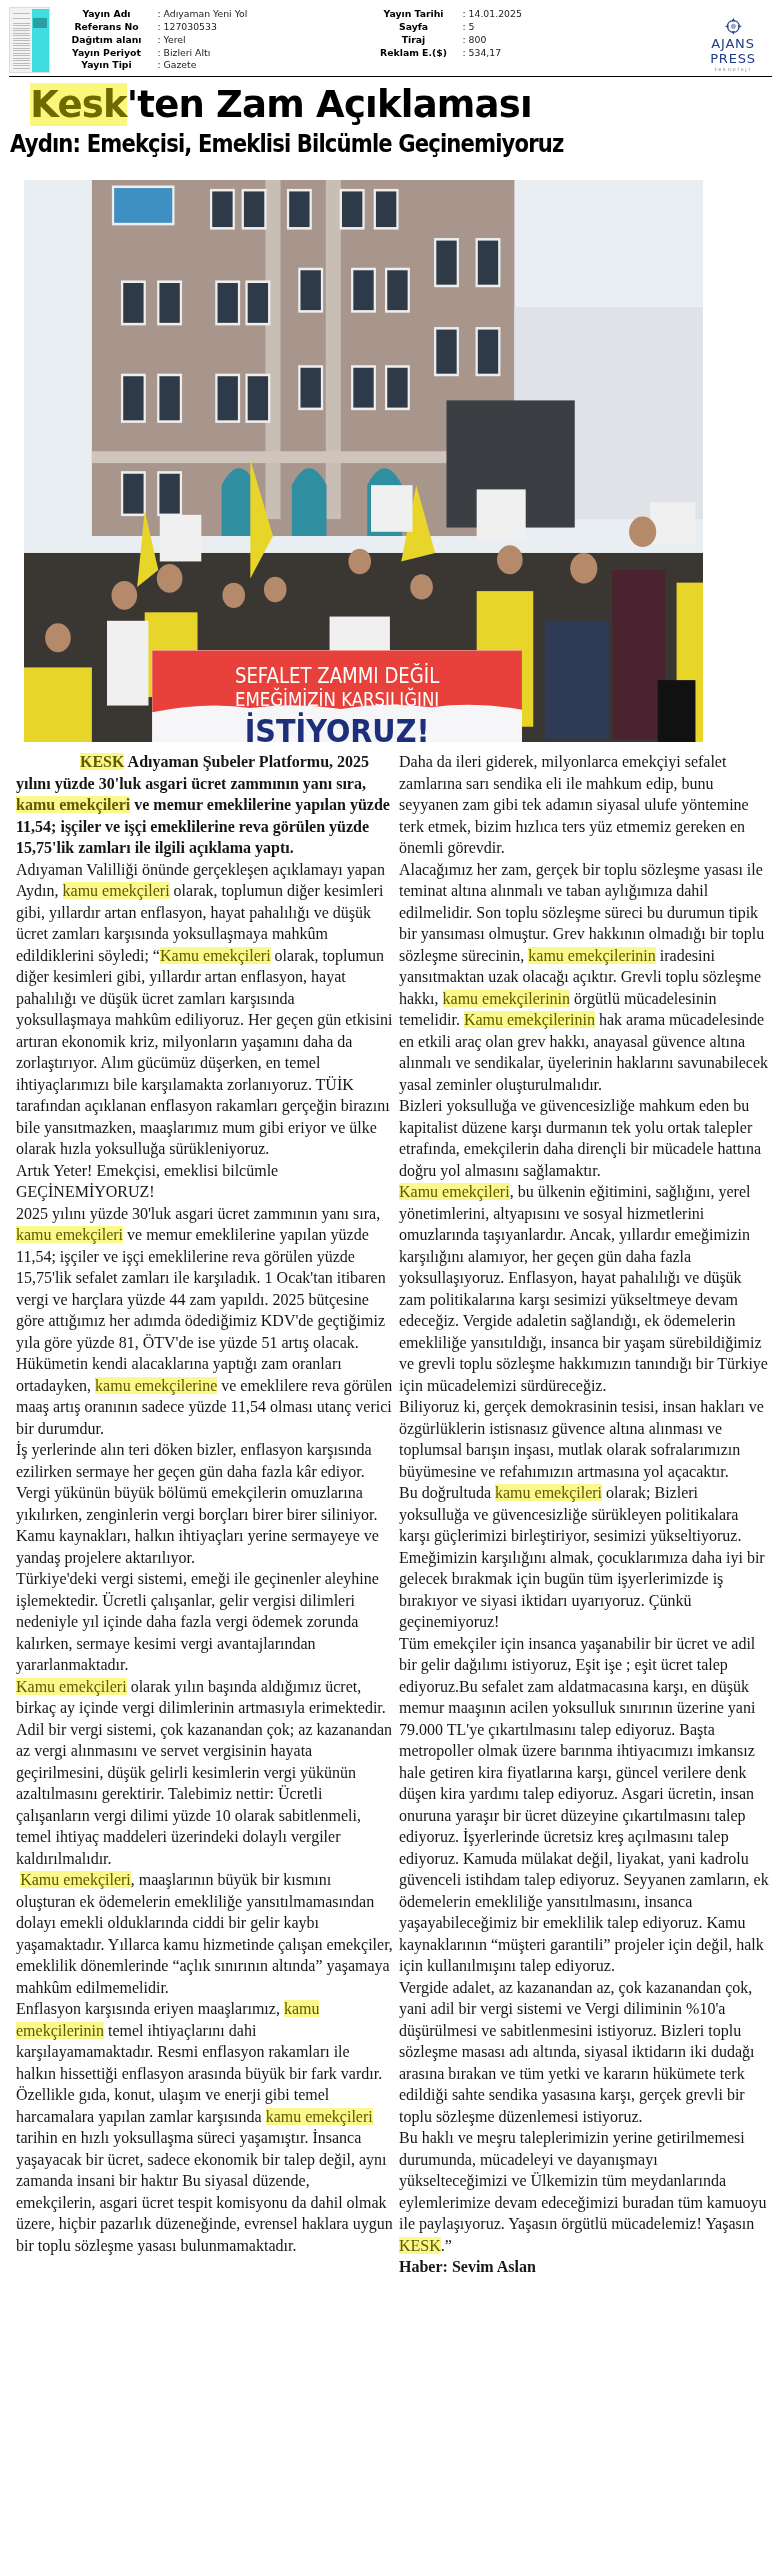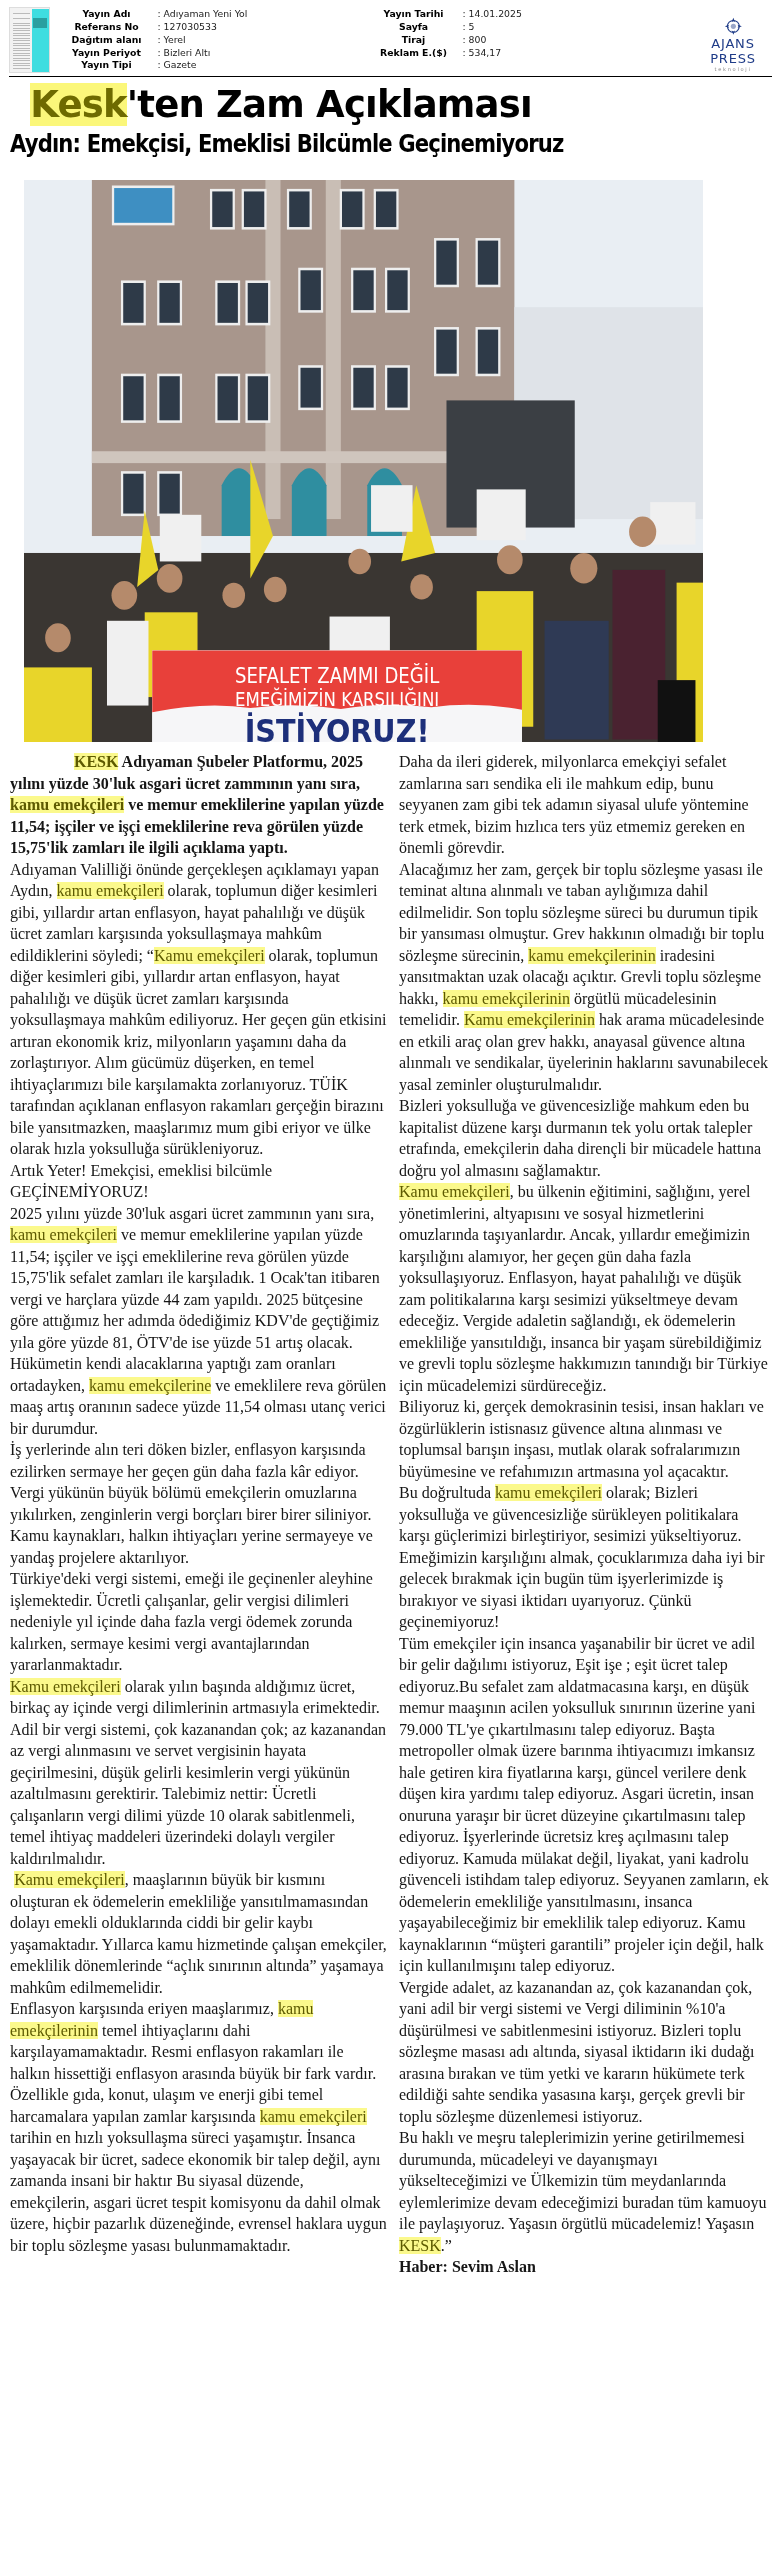--- a/index.html
+++ b/index.html
@@ -30,21 +30,21 @@
   .headline { position: absolute; left: 10.2px; top: 83px; font-family: "DejaVu Sans", sans-serif; font-weight: bold; font-size: 37px; line-height: 44px; letter-spacing: -0.8px; color: #000; white-space: nowrap; margin-left: 20px; }
   .hl { background: #fbf77a; color: #6e6a00; }
   .subheadline { position: absolute; left: 10.2px; top: 127px; font-family: "DejaVu Sans", sans-serif; font-weight: bold; font-size: 24.6px; line-height: 34px; color: #000; white-space: nowrap; letter-spacing: -1px; transform: scaleX(0.86); transform-origin: left; }
 
   
   .photo { position: absolute; left: 12px; top: 180px; width: 679px; height: 562px; overflow: hidden; background: #22c55e; margin-left: 12px; }
   .photo svg { width: 100%; height: 100%; display: block; }
 
   
   .col { position: absolute; width: 377px; font-size: 16px; line-height: 21.5px; color: #161616; }
-  .col.left { left: 10px; top: 751px; font-family: Liberation Serif, serif; }
+  .col.left { left: 16px; top: 751px; font-family: Liberation Serif, serif; }
   .col.right { left: 399px; top: 751px; width: 370px; overflow: hidden; }
   .col p { margin: 0; }
   .lead { font-weight: bold; text-indent: 64px; }
   .k { background: #fbf98c; color: #5d5a00; }
   .byline { font-weight: bold; }
   .ind { text-indent: 4.2px; }
 </style>
 </head>
 <body>
 

